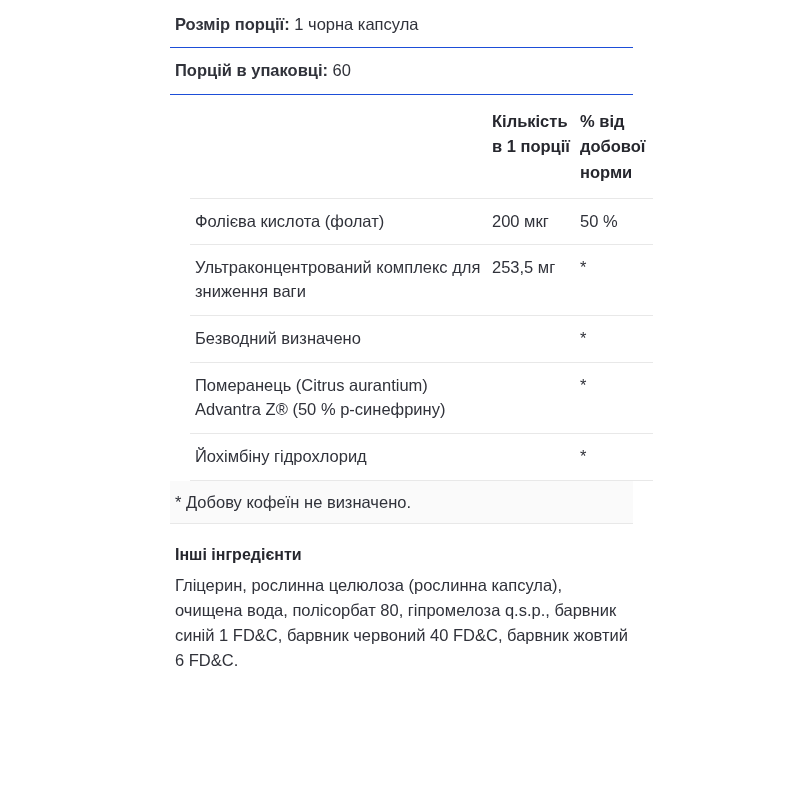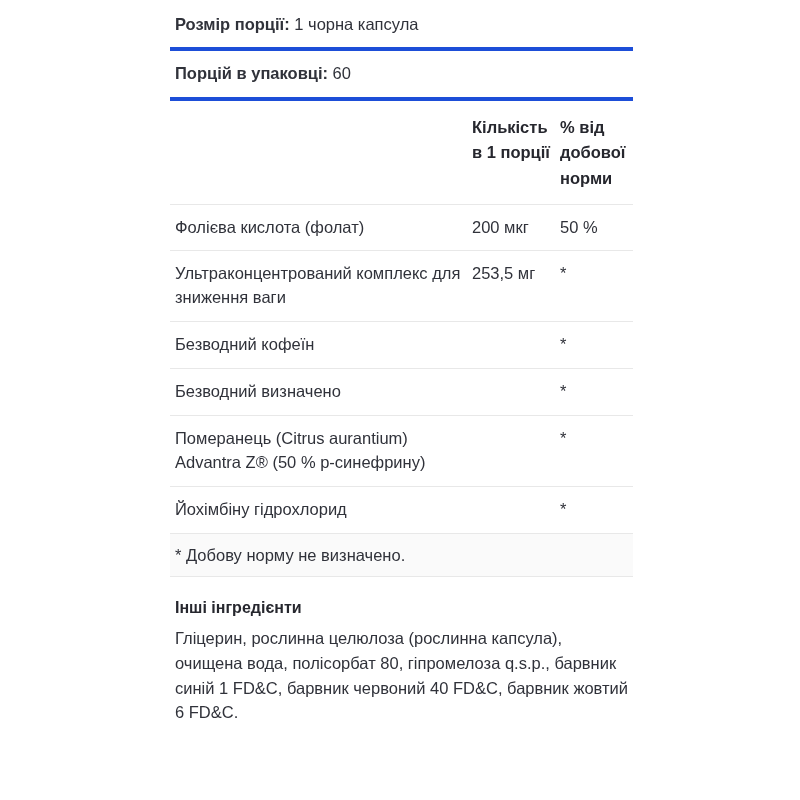--- a/index.html
+++ b/index.html
@@ -24,30 +24,31 @@
   }
   .title-row h2 {
     margin: 0;
     font-size: 19px;
     font-weight: bold;
     color: #26272e;
     letter-spacing: 0.1px;
   }
   .serving-row {
     padding: 12px 5px;
-    border-bottom: 4px solid #1d4ed8;
+    border-bottom: 1px solid #1d4ed8;
     font-size: 16.5px;
     line-height: 1.3;
   }
   .serving-row .lbl { font-weight: bold; }
   table.facts {
     width: 100%;
     border-collapse: collapse;
     table-layout: fixed;
     font-size: 16.5px;
+    margin-left: 20px;
   }
   table.facts col.c1 { width: 297px; }
   table.facts col.c2 { width: 88px; }
   table.facts col.c3 { width: 78px; }
   table.facts th {
     text-align: left;
     font-weight: bold;
     vertical-align: top;
     padding: 14px 4px 12px 5px;
     border-bottom: 1px solid #e8e8e8;
@@ -118,42 +119,37 @@
         <td>Фолієва кислота (фолат)</td>
         <td>200 мкг</td>
         <td>50 %</td>
       </tr>
       <tr>
         <td>Ультраконцентрований комплекс для зниження ваги</td>
         <td>253,5 мг</td>
         <td>*</td>
       </tr>
       <tr>
-        <td>Безводний кофеїн</td>
-        <td></td>
-        <td>*</td>
-      </tr>
-      <tr>
         <td>Безводний визначено</td>
         <td></td>
         <td>*</td>
       </tr>
       <tr>
         <td>Померанець (Citrus aurantium) Advantra Z® (50 % p-синефрину)</td>
         <td></td>
         <td>*</td>
       </tr>
       <tr>
         <td>Йохімбіну гідрохлорид</td>
         <td></td>
         <td>*</td>
       </tr>
     </tbody>
   </table>
 
-  <div class="footnote">* Добову норму не визначено.</div>
+  <div class="footnote">* Добову кофеїн не визначено.</div>
 
   <div class="other">
     <h3>Інші інгредієнти</h3>
     <p>Гліцерин, рослинна целюлоза (рослинна капсула), очищена вода,  полісорбат 80, гіпромелоза q.s.p., барвник синій 1 FD&amp;C, барвник червоний 40  FD&amp;C, барвник жовтий 6 FD&amp;C.</p>
   </div>
 
 </div>
 
 </body></html>

